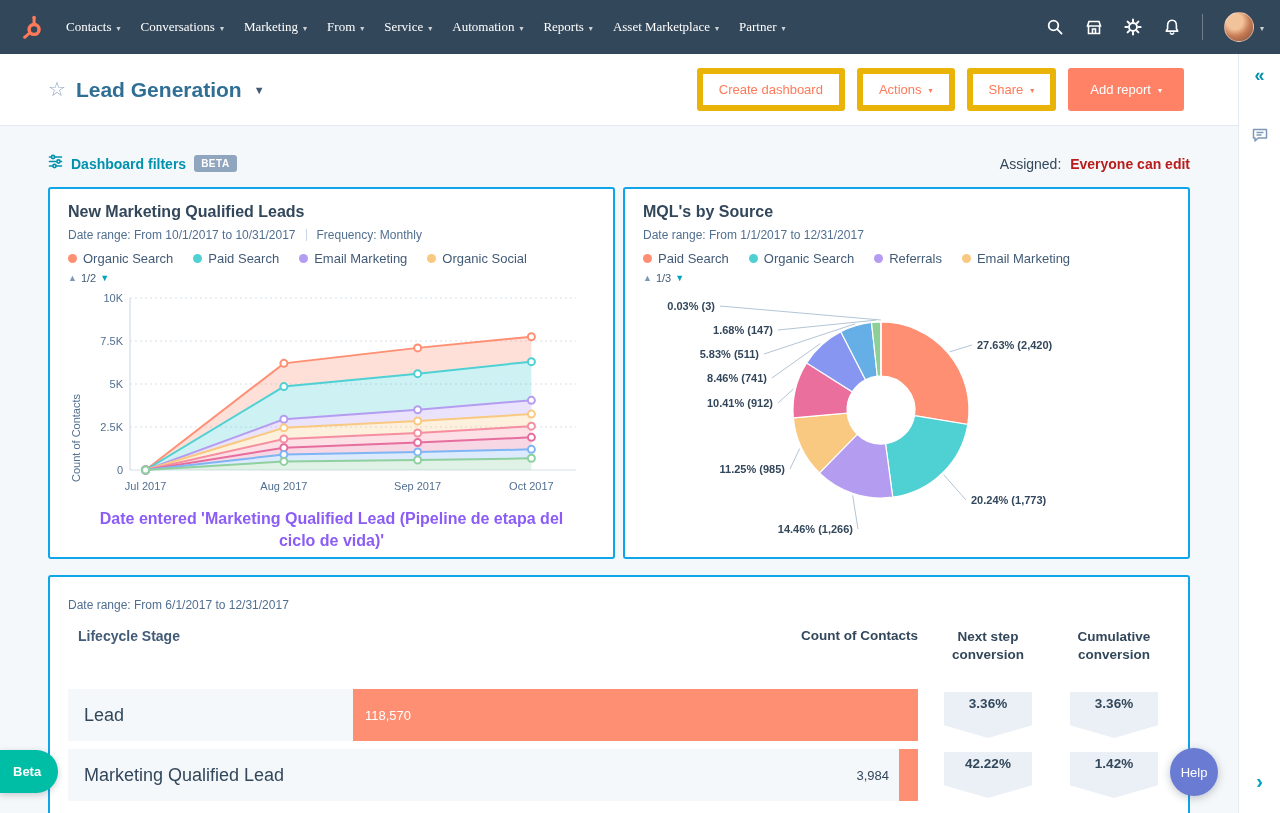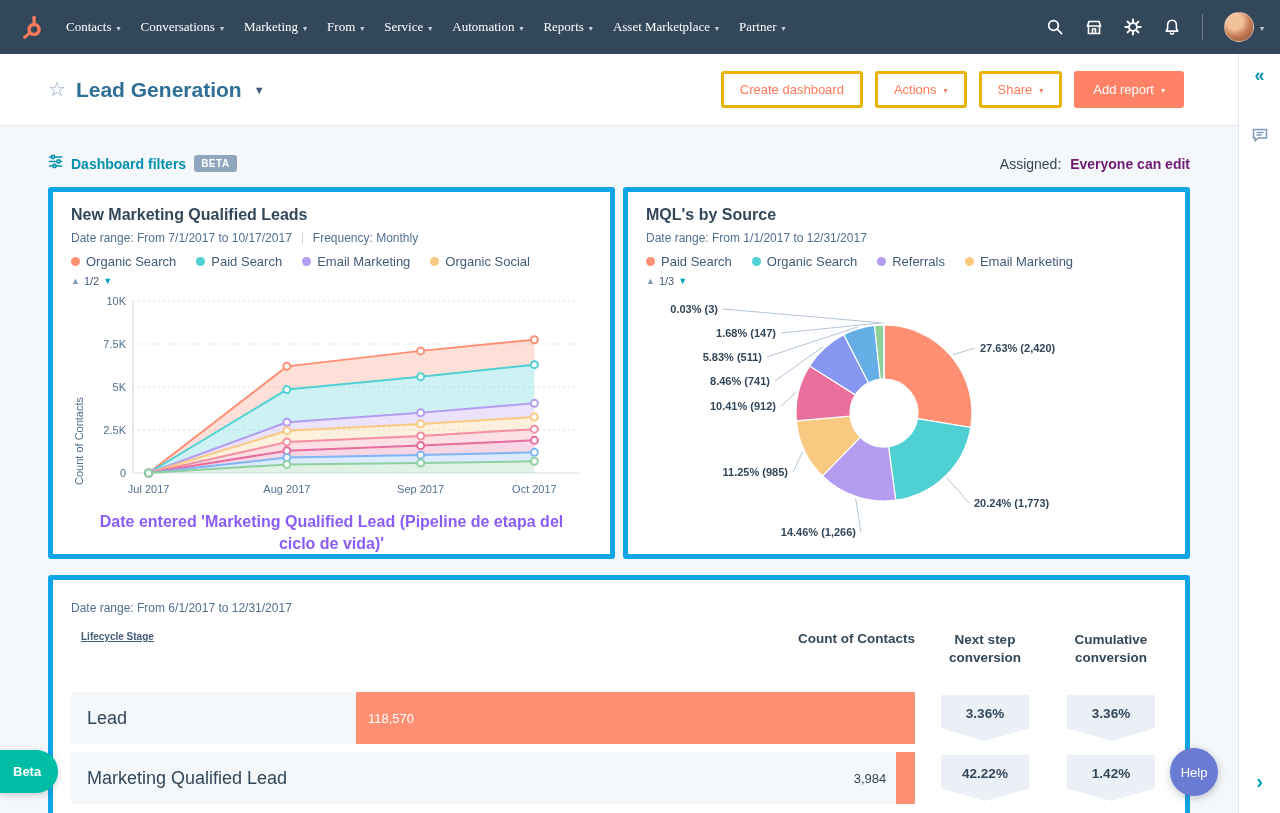--- a/index.html
+++ b/index.html
@@ -38,21 +38,21 @@
     justify-content:space-between; padding:0 96px 0 48px;
     border-bottom:1px solid #e3eaf1; position:relative; z-index:10;
   }
   .title-wrap { display:flex; align-items:center; gap:10px; }
   .star { font-size:20px; color:#8fa6bf; cursor:pointer; margin-top:-2px; }
   .page-title { font-size:21px; font-weight:700; color:#2f6f95; margin:0; }
   .title-caret { font-size:11px; color:#425b76; cursor:pointer; margin-left:2px; }
   .header-actions { display:flex; gap:12px; }
   .btn {
     font-family:inherit; border-radius:3px; font-size:13px; padding:8px 16px;
-    border:3px solid #eab308; background:#fff; color:#ff7a59; cursor:pointer;
+    border:6px solid #eab308; background:#fff; color:#ff7a59; cursor:pointer;
     display:flex; align-items:center; gap:7px; font-weight:400;
   }
   .btn.solid { background:#ff8166; border-color:#ff8166; color:#fff; }
   .bcaret { font-size:8px; margin-top:1px; }
 
   
   .right-rail {
     position:fixed; right:0; top:54px; bottom:0; width:42px; background:#fff;
     border-left:1px solid #e3eaf1; display:flex; flex-direction:column;
     align-items:center; padding:12px 0 22px; z-index:20;
@@ -65,25 +65,25 @@
   
   .main { padding:28px 90px 0 48px; }
   .filters-row { display:flex; justify-content:space-between; align-items:center; margin-bottom:14px; }
   .filters-left { display:flex; align-items:center; gap:8px; }
   .df-link { color:#0091ae; font-weight:700; font-size:14px; cursor:pointer; }
   .beta-badge {
     background:#8fa6be; color:#fff; font-size:10px; font-weight:700;
     padding:3px 7px; border-radius:3px; letter-spacing:.5px;
   }
   .assigned { font-size:14px; color:#33475b; }
-  .assigned-link { color:#701a75; font-weight:700; cursor:pointer; margin-left:5px; }
+  .assigned-link { color:#b91c1c; font-weight:700; cursor:pointer; margin-left:5px; }
 
   .cards-row { display:flex; gap:8px; }
   .card {
-    background:#fff; border:5px solid #0ea5e9; border-radius:3px;
+    background:#fff; border:2px solid #0ea5e9; border-radius:3px;
     padding:14px 18px; overflow:hidden;
   }
   .card.half { flex:1; height:372px; }
   .card-title { font-size:16px; font-weight:700; color:#33475b; }
   .card-meta { font-size:12px; color:#516f90; margin-top:7px; display:flex; align-items:center; }
   .meta-sep { border-left:1px solid #cbd6e2; height:12px; margin:0 10px; }
   .legend { display:flex; gap:20px; margin-top:9px; font-size:13px; color:#425b76; align-items:center; }
   .legend-item { display:flex; align-items:center; cursor:pointer; }
   .dot { width:9px; height:9px; border-radius:50%; display:inline-block; margin-right:6px; }
   .pagination { margin-top:6px; font-size:11px; color:#425b76; display:flex; align-items:center; gap:4px; }
@@ -96,37 +96,37 @@
     color:#516f90; height:170px; display:flex; align-items:center; width:16px;
   }
   .caption {
     font-weight:700; font-size:16px; color:#8b5cf6; text-align:center;
     margin:0 auto; max-width:470px; line-height:1.35;
   }
 
   
   .funnel-card { margin-top:16px; height:420px; }
   .f-header { display:flex; align-items:flex-start; margin-top:16px; font-weight:700; color:#33475b; }
-  .fh-stage { width:285px; padding-left:10px; font-size:10px; color:#425b76;text-decoration:underline; }
+  .fh-stage { width:285px; padding-left:10px; font-size:14px; color:#425b76; }
   .fh-count { flex:1; text-align:right; font-size:13.5px; }
   .fh-col { width:112px; margin-left:14px; text-align:center; font-size:13.5px; line-height:1.3; }
   .f-row { display:flex; align-items:stretch; height:52px; margin-top:8px; }
   .f-row.first { margin-top:26px; }
   .f-stage {
     width:285px; background:#f5f8fa; display:flex; align-items:center;
     padding-left:16px; font-size:18px; color:#33475b;
   }
   .f-track { flex:1; position:relative; background:#f5f8fa; }
   .f-bar { position:absolute; right:0; top:0; bottom:0; background:#ff8f73; }
   .f-count { position:absolute; top:50%; transform:translateY(-50%); font-size:13px; white-space:nowrap; }
   .f-cell { width:112px; margin-left:14px; display:flex; align-items:center; justify-content:center; }
   .conv-shape {
     width:88px; height:46px; background:#eaf0f6;
     clip-path:polygon(0 0, 100% 0, 100% 72%, 50% 100%, 0 72%);
-    display:flex; justify-content:center; padding-top:11px;
+    display:flex; justify-content:center; padding-top:4px;
     font-weight:700; color:#33475b; font-size:13.5px;
   }
 
   
   .beta-pill {
     position:fixed; left:0; bottom:20px; background:#00bda5; color:#fff;
     font-weight:700; font-size:13px; padding:14px 17px 14px 13px;
     border-radius:0 26px 26px 0; box-shadow:0 2px 6px rgba(45,62,80,.25);
     cursor:pointer; z-index:40;
   }
@@ -287,21 +287,21 @@
       <span>Assigned:</span>
       <span class="assigned-link">Everyone can edit</span>
     </div>
   </div>
 
   <div class="cards-row">
 
     <section class="card half">
       <div class="card-title">New Marketing Qualified Leads</div>
       <div class="card-meta">
-        <span>Date range: From 7/1/2017 to 10/17/2017</span>
+        <span>Date range: From 10/1/2017 to 10/31/2017</span>
         <span class="meta-sep"></span>
         <span>Frequency: Monthly</span>
       </div>
       <div class="legend">
         <span class="legend-item">
             <span class="dot" style="background-color: rgb(255, 143, 115);"></span>
             <span>Organic Search</span>
           </span>
         <span class="legend-item">
             <span class="dot" style="background-color: rgb(79, 208, 211);"></span>

